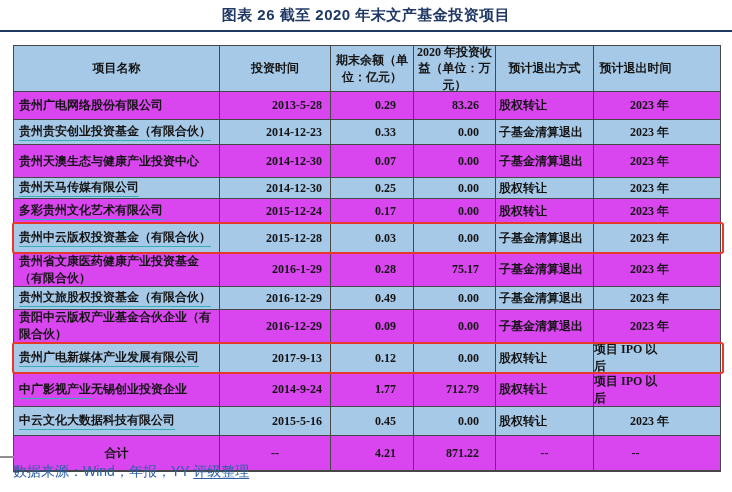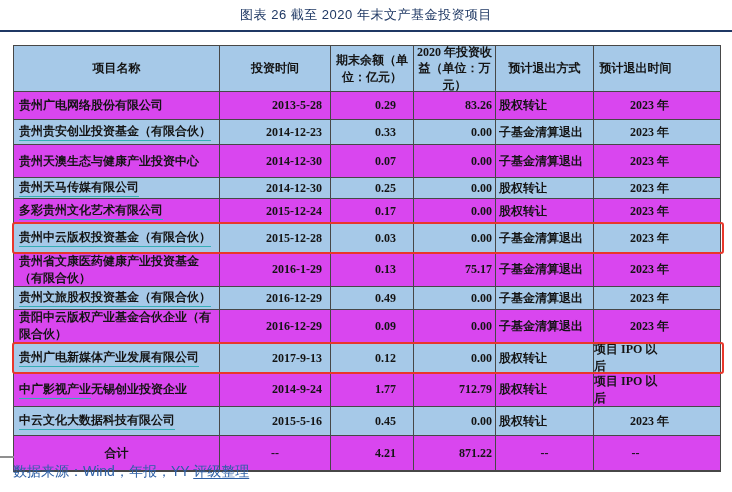--- a/index.html
+++ b/index.html
@@ -3,21 +3,21 @@
 <meta charset="utf-8">
 <style>
   html,body{margin:0;padding:0;}
   body{
     width:732px;height:492px;background:#ffffff;position:relative;
     font-family:"Liberation Sans","DejaVu Sans",sans-serif;
     -webkit-font-smoothing:antialiased;
   }
   .title{
     position:absolute;top:6px;left:0;width:732px;text-align:center;
-    color:var(--title_navy,#1F3864);font-weight:normal;font-size:13px;letter-spacing:.5px;
+    color:var(--title_navy,#1F3864);font-weight:bold;font-size:15px;letter-spacing:.5px;
   }
   .title-rule{
     position:absolute;top:30px;left:0;width:732px;height:2px;
     background:var(--title_navy,#1F3864);
   }
   .tbl{
     position:absolute;left:13px;top:45px;width:706px;
     border:1px solid #474747;border-bottom-width:2px;
     font-family:"Liberation Serif","DejaVu Serif",serif;
     font-weight:bold;font-size:12px;color:#141414;
@@ -30,21 +30,21 @@
     display:flex;align-items:center;overflow:hidden;
   }
   .c0{width:206px}.c1{width:111px}.c2{width:83px}.c3{width:82px}.c4{width:98px}.c5{width:83px;border-right:none}
   .thead{height:45px;background:var(--row_blue,#A6C9E8);}
   .th{justify-content:center;text-align:center;padding:2px 3px;line-height:1.35;}
   .td.name{padding-left:5px;}
   .td.r{justify-content:flex-end;}
   .td.c{justify-content:center;}
   .td.date{padding-right:8px;}
   .td.bal{padding-right:17px;}
-  .td.inc{padding-right:3px;}
+  .td.inc{padding-right:16px;}
   .td.method{padding-left:3px;}
   .td.time{padding-right:8px;}
   .ul{border-bottom:1.5px solid var(--underline_teal,#35AEB7);}
   .redbox::after{
     content:"";position:absolute;left:-2px;top:-2px;right:-4px;bottom:-2px;
     border:2px solid var(--highlight_red,#E8372B);border-radius:3px;
     pointer-events:none;z-index:3;
   }
   .stray{position:absolute;left:0;top:456px;width:14px;height:2px;background:#8f8f8f;}
   .footer{
@@ -141,21 +141,21 @@
     <div class="td method c4">子基金清算退出</div>
     <div class="td r time c5">2023 年</div>
   </div>
 
   <div class="tr" style="height:33px">
     <div class="td name c0">
         <span class="ul"></span>
         <span>贵州省文康医药健康产业投资基金（有限合伙）</span>
       </div>
     <div class="td r date c1">2016-1-29</div>
-    <div class="td r bal c2">0.13</div>
+    <div class="td r bal c2">0.28</div>
     <div class="td r inc c3">75.17</div>
     <div class="td method c4">子基金清算退出</div>
     <div class="td r time c5">2023 年</div>
   </div>
 
   <div class="tr blue" style="height:22px">
     <div class="td name c0">
         <span class="ul">贵州文旅股权投资基金（有限合伙）</span>
         <span></span>
       </div>

